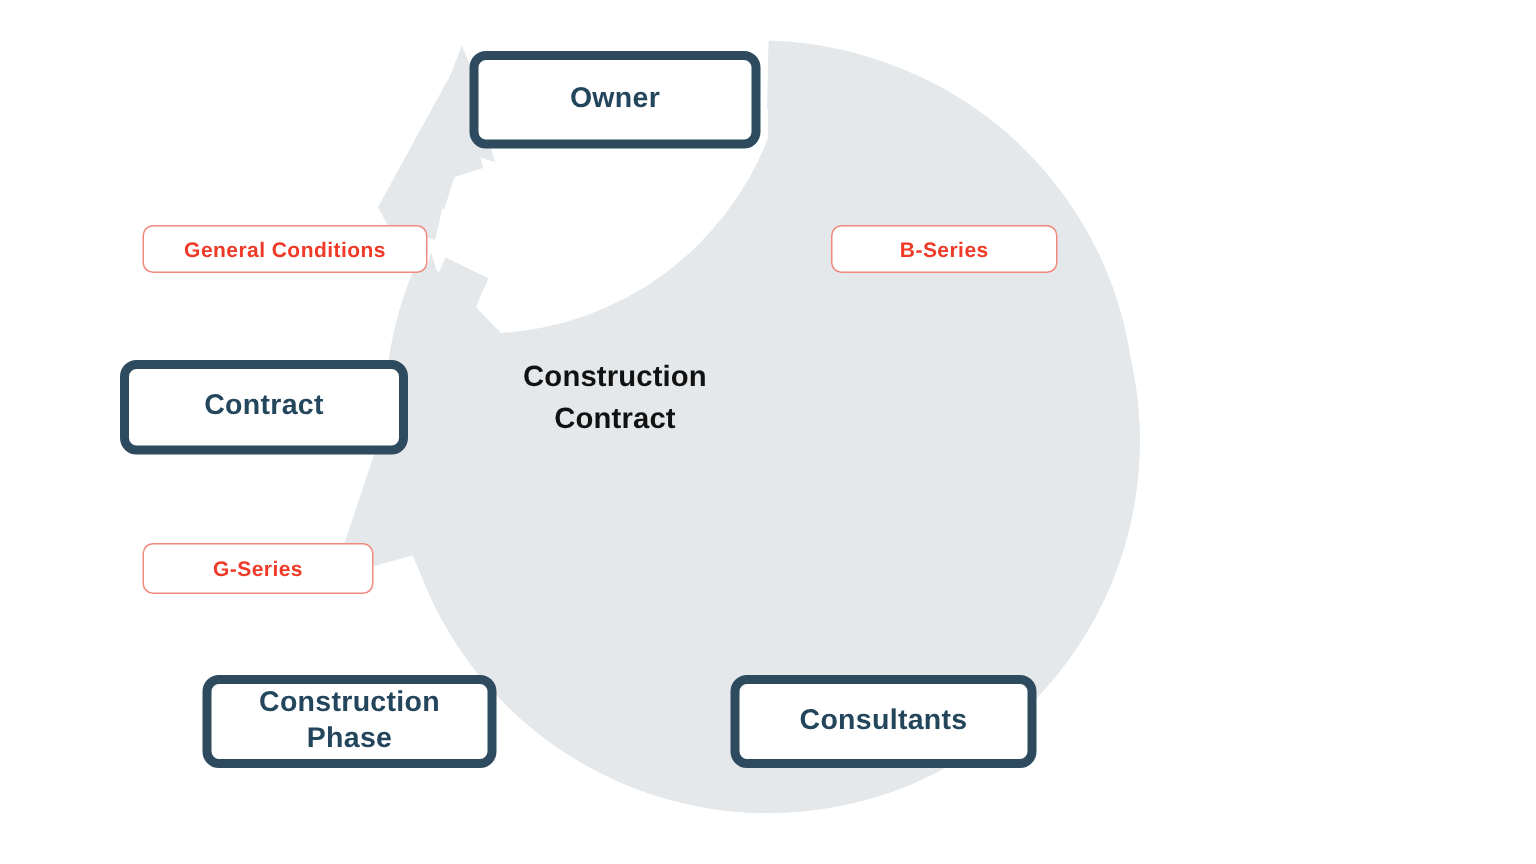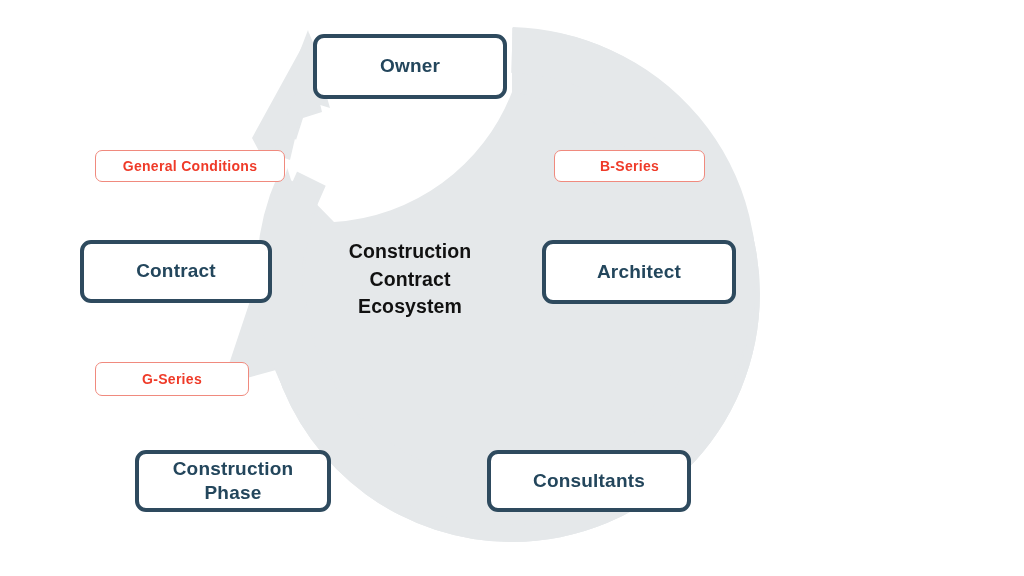--- a/index.html
+++ b/index.html
@@ -32,21 +32,21 @@
 
   .node-box {
     position: absolute;
     z-index: 3;
     box-sizing: border-box;
     display: flex;
     align-items: center;
     justify-content: center;
     text-align: center;
     background: #ffffff;
-    border: 4px solid #737373;
+    border: 6px solid #737373;
     border-radius: 11px;
     color: #23465c;
     font-weight: bold;
     font-size: 19px;
     line-height: 1.28;
     letter-spacing: 0.2px;
     padding: 4px 8px;
   }
 
   .tag-box {
@@ -154,30 +154,26 @@
           A 226,226 0 1 1 299,184
         " fill="none" stroke="#e5e8ea" stroke-width="46" stroke-linecap="butt"></path>
       <polygon points="262,150 308,30 330,108 304,100 290,160" fill="#e5e8ea"></polygon>
       <polygon points="268,168 296,92 318,100 308,36 252,138" fill="#e5e8ea"></polygon>
     </g>
   </svg>
 
   <div id="center-title" style="color: rgb(17, 17, 17);">
     <span class="line">Construction</span>
     <span class="line">Contract</span>
-    <span class="line">Ecosystem</span>
   </div>
 
   <div class="node-box" id="node-owner" style="border-color: rgb(46, 74, 94); color: rgb(35, 70, 92);">
     <span>Owner</span>
   </div>
 
-  <div class="node-box" id="node-architect" style="border-color: rgb(46, 74, 94); color: rgb(35, 70, 92);">
-    <span>Architect</span>
-  </div>
 
   <div class="node-box" id="node-consultants" style="border-color: rgb(46, 74, 94); color: rgb(35, 70, 92);">
     <span>Consultants</span>
   </div>
 
   <div class="node-box" id="node-construction" style="border-color: rgb(46, 74, 94); color: rgb(35, 70, 92);">
     <span>
       <span>Construction</span><br>
       <span>Phase</span>
     </span>

